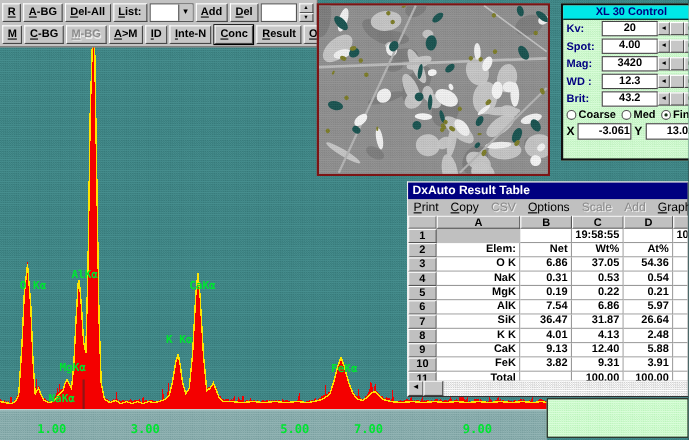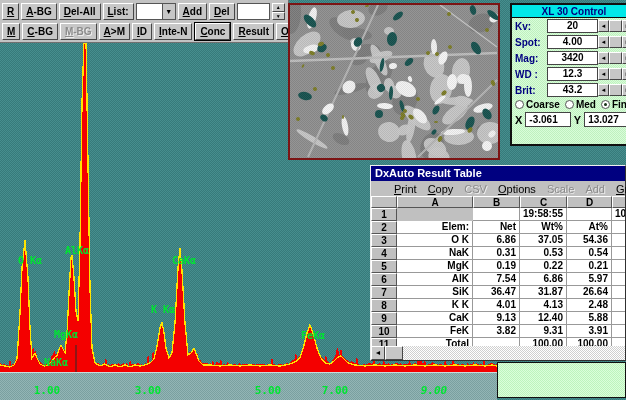--- a/index.html
+++ b/index.html
@@ -58,27 +58,27 @@
   .fscroll div { border:1px solid; border-color:#fff #474747 #474747 #fff; background:#c7c7c7;
     font-size:6px; line-height:10px; text-align:center; color:#000; }
   .fscroll .sa { width:11px; } .fscroll .sth { flex:1; }
   .radio-row { display:flex; align-items:center; height:13px; padding:0 3px; gap:2px; }
   .radio { width:9px; height:9px; border-radius:50%; background:#fff; border:1px solid #555; position:relative; flex:none; }
   .radio.sel::after { content:""; position:absolute; left:2px; top:2px; width:3px; height:3px; border-radius:50%; background:#143214; }
   .rlab { font:bold 10px "Liberation Sans",sans-serif; color:#000; margin-right:3px; }
   .xy-row { display:flex; align-items:center; height:17px; padding:0 3px; gap:3px; }
   .xy-row .xylab { font:bold 11px "Liberation Sans",sans-serif; color:#000; }
   .xy-row .xybox { height:15px; background:#fff; border:1px solid #444; font:bold 10px "Liberation Sans",sans-serif;
-    color:#000; line-height:13px; padding-left:3px; }
+    color:#000; line-height:13px; padding-left:18px; }
   
   .dxauto { position:absolute; left:370px; top:165px; width:256px; height:196px;
     background:#c0c0c0; border:1px solid; border-color:#efefef #303030 #303030 #efefef; }
   .dx-title { height:15px; background:#000080; color:#fff; font:bold 11px "Liberation Sans",sans-serif;
     line-height:15px; padding-left:4px; }
-  .dx-menu { height:15px; display:flex; gap:11px; align-items:center; padding-left:23px;
+  .dx-menu { height:15px; display:flex; gap:11px; align-items:center; padding-left:5px;
     font:11px "Liberation Sans",sans-serif; color:#000; }
   .dx-menu .mi.disabled { color:#8b8b8b; text-shadow:1px 1px 0 #eee; }
   .dx-table { position:relative; height:150px; overflow:hidden; background:#c0c0c0; }
   .trow { display:flex; height:13px; }
   .trow.thead { height:12px; }
   .tc { flex:none; overflow:hidden; white-space:nowrap; font:bold 10px "Liberation Sans",sans-serif; }
   .tc.hdr { background:#c0c0c0; border:1px solid; border-color:#fff #555 #555 #fff;
     text-align:center; line-height:11px; }
   .tc.cell { background:#fff; border-right:1px solid #999; border-bottom:1px solid #999;
     text-align:right; padding:0 3px; line-height:12px; color:#000; }
@@ -110,24 +110,24 @@
       <span class="peak-label" style="left: 44px; top: 357px;">NaKα</span>
       <span class="peak-label" style="left: 54px; top: 329px;">MgKα</span>
       <span class="peak-label" style="left: 65px; top: 245px;">AlKα</span>
       <span class="peak-label" style="left: 151px; top: 304px;">K Kα</span>
       <span class="peak-label" style="left: 172px; top: 255px;">CaKα</span>
       <span class="peak-label" style="left: 301px; top: 330px;">FeKα</span>
     </div>
   <div class="marker"></div>
   <div class="axis-band" id="axis-band">
       <span class="tick" style="left: 47px;">1.00</span>
-      <span class="tick" style="left: 148px;">3.00</span>
+      <span class="tick" style="left: 132px;">3.00</span>
       <span class="tick" style="left: 244px; padding-left: 48px;">5.00</span>
       <span class="tick" style="left: 335px;">7.00</span>
-      <span class="tick" style="left: 434px; font-style: italic;">9.00</span>
+      <span class="tick" style="left: 434px;">9.00</span>
     </div>
 
   <div class="toolbar">
     <div class="tb-row" id="tb-row1">
         <div class="btn">
           <u>R</u>
         </div>
         <div class="btn"><u>A</u>-BG</div>
         <div class="btn"><u>D</u>el-All</div>
         <div class="btn"><u>L</u>ist:</div>

